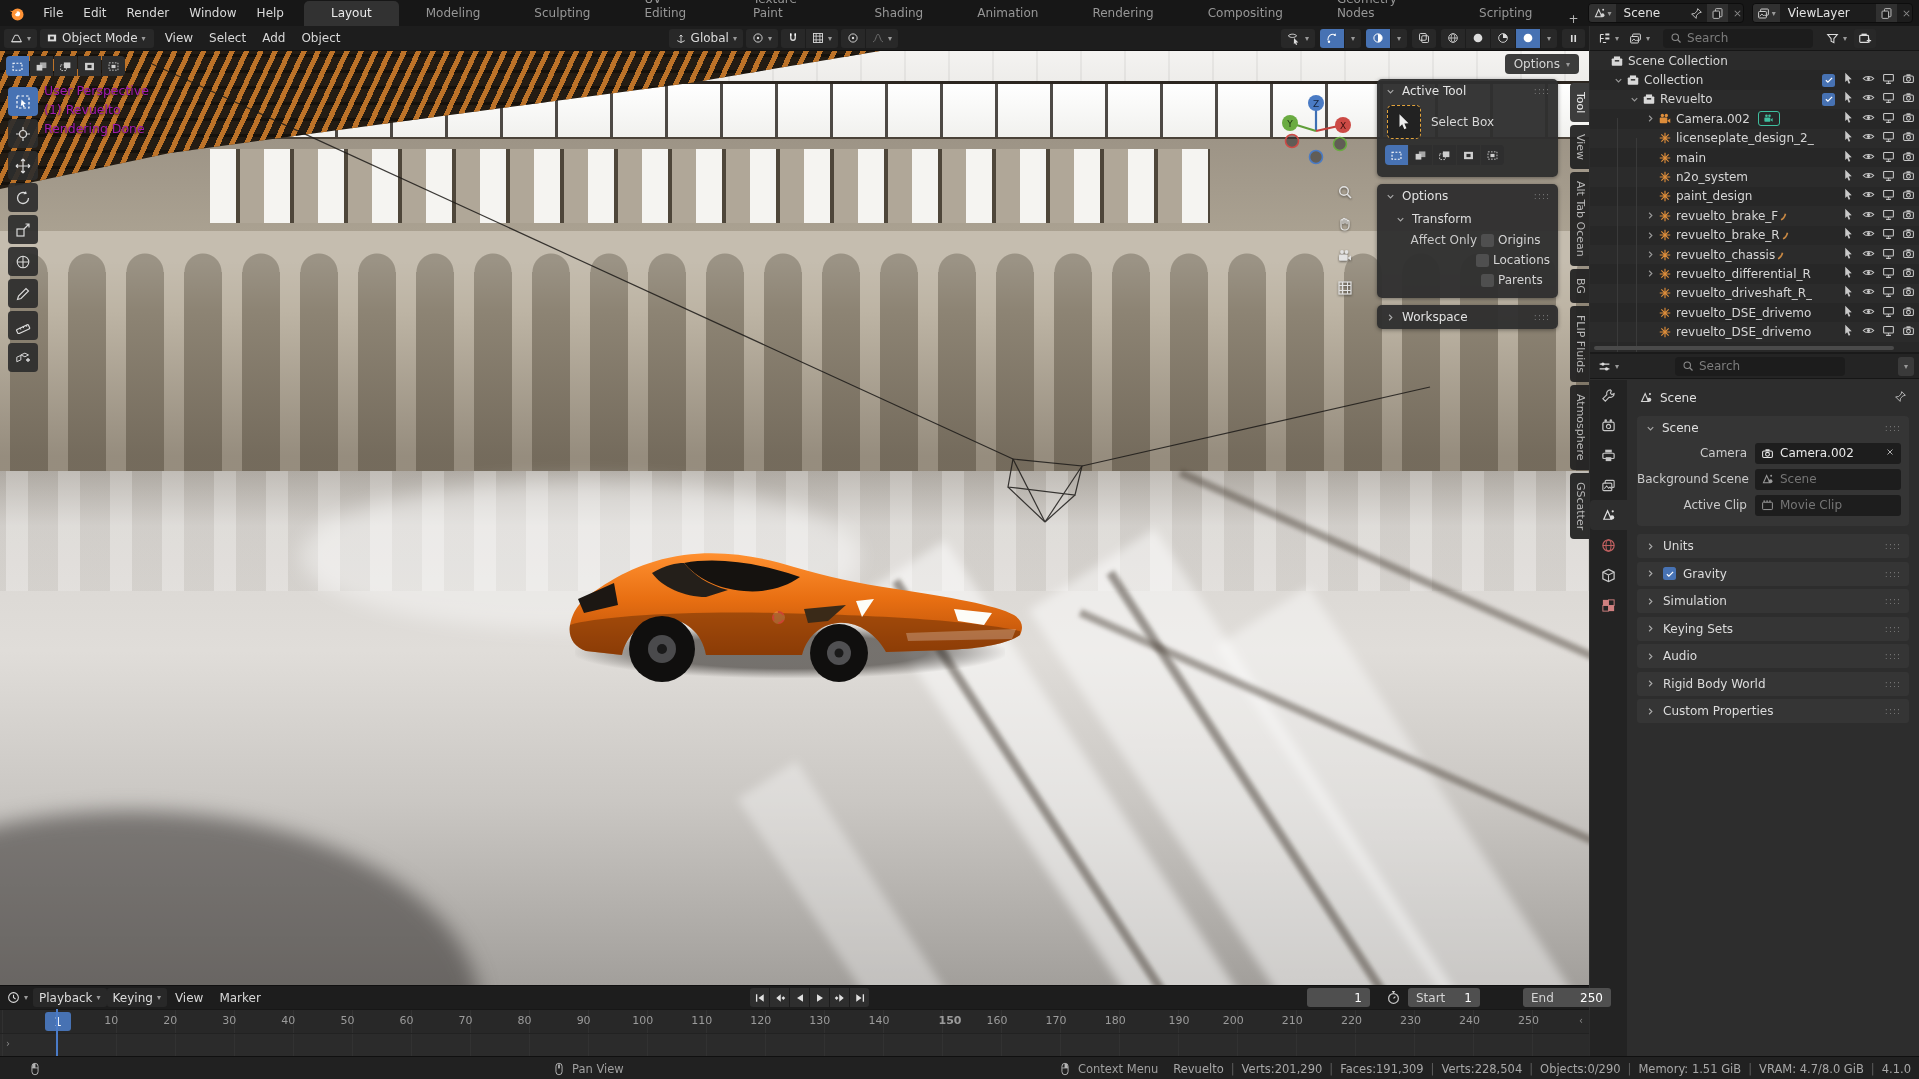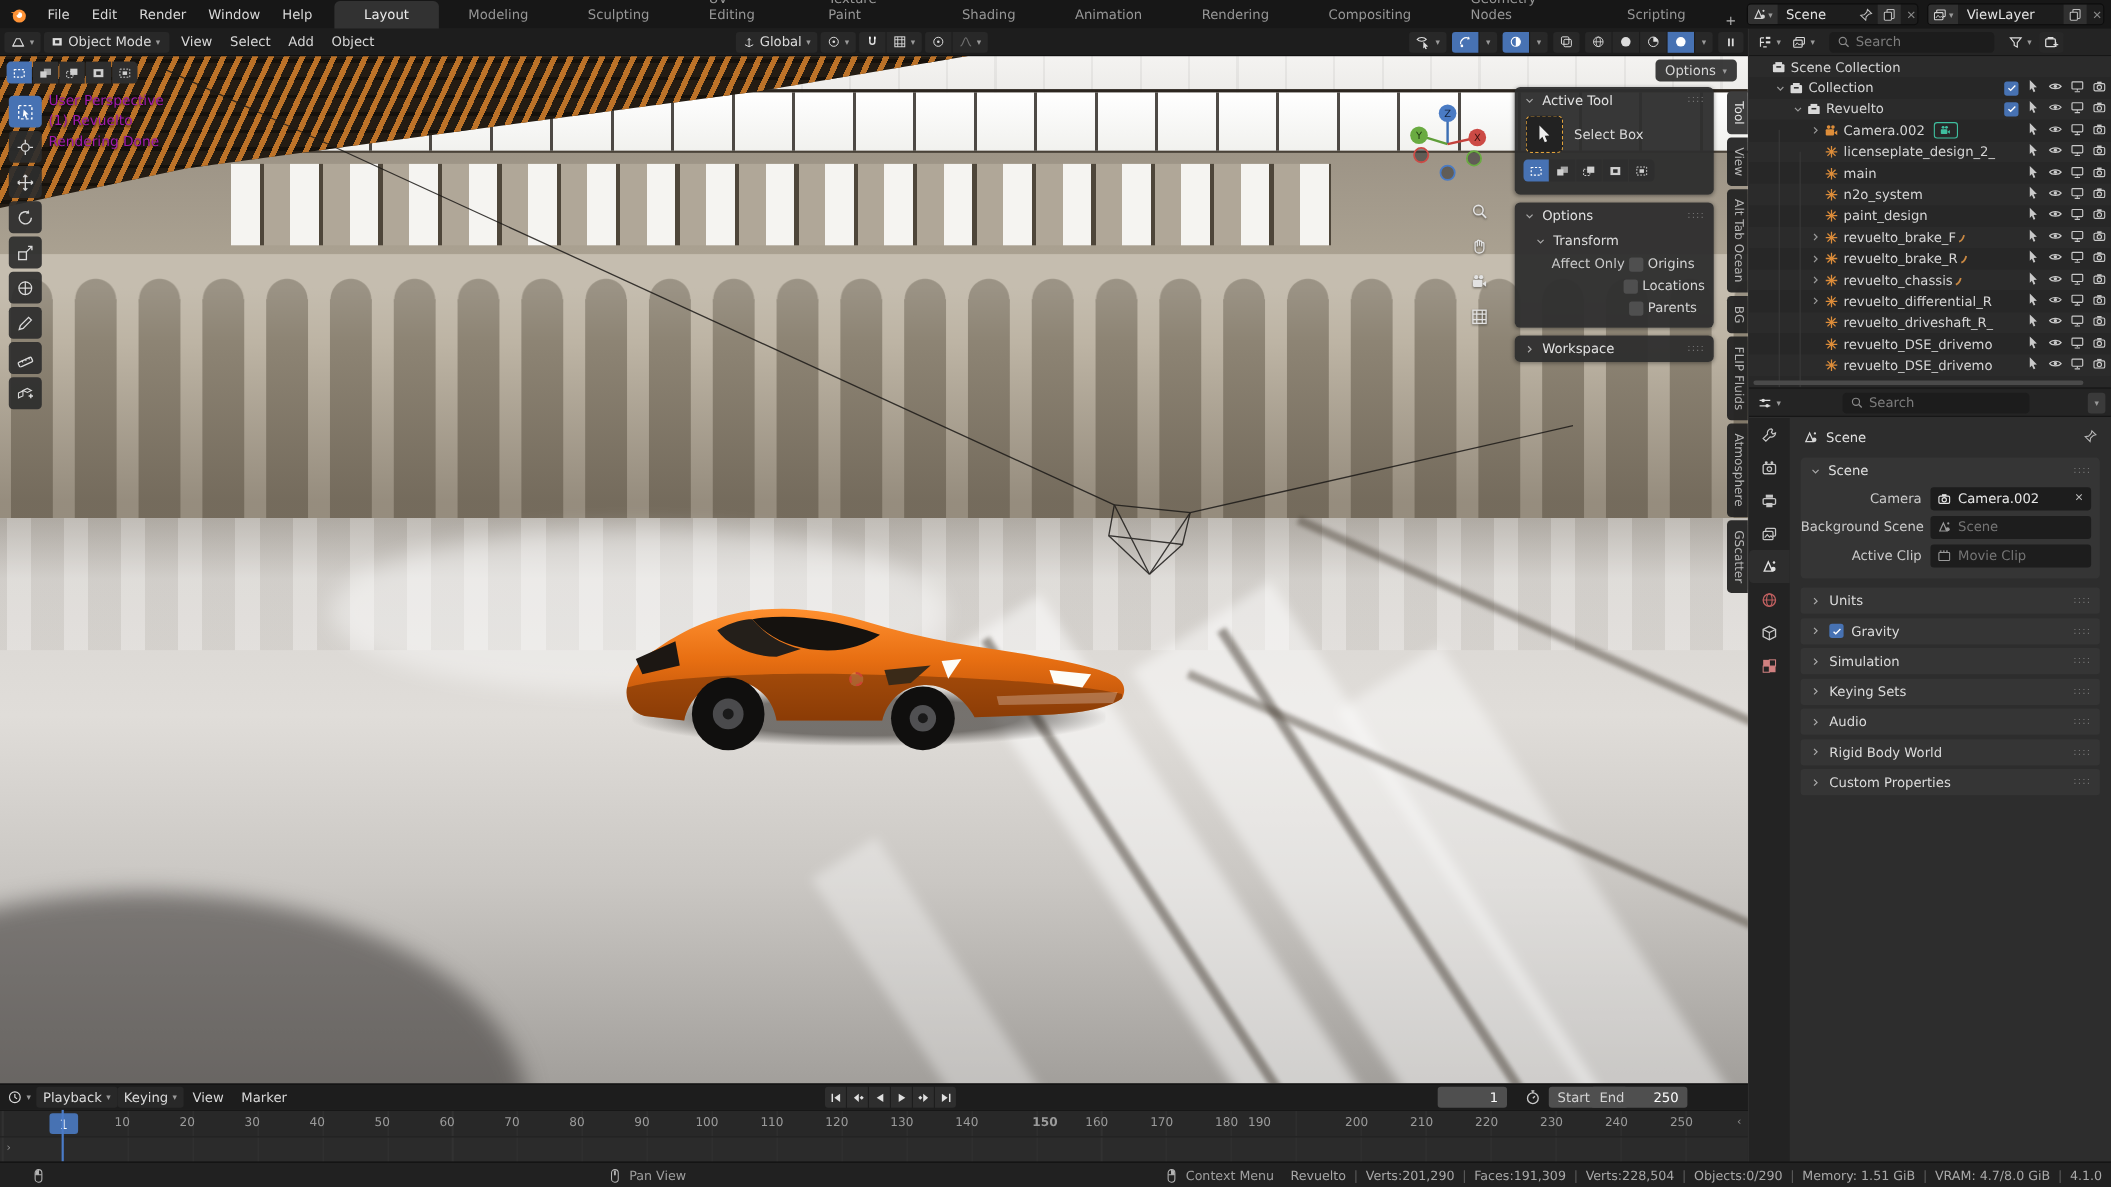--- a/index.html
+++ b/index.html
@@ -1560,21 +1560,21 @@
     <div class="field" style="left:1307px;width:63px;justify-content:flex-end">
       <span>1</span>
     </div>
     <span style="position:absolute;left:1386px;top:4px;color:#c9c9c9"><svg class="ic" style="width:15px;height:15px">
           <use href="#i-stopwatch"></use>
         </svg></span>
     <div class="field" style="left:1408px;width:72px">
       <span class="fl">Start</span>
         <span>1</span>
     </div>
-    <div class="field" style="left:1446px;width:88px">
+    <div class="field" style="left:1523px;width:88px">
       <span class="fl">End</span>
         <span>250</span>
     </div>
   </div>
   <div id="tl-ruler">
     <div id="cur-frame-pill">
         <span>1</span>
       </div>
     <span style="position:absolute;right:6px;top:5px;color:#8a8a8a;font-size:10px">‹</span>
   <span class="tick" style="left: 97.154px;">10</span>
@@ -1588,21 +1588,21 @@
       <span class="tick" style="left: 569.634px;">90</span>
       <span class="tick" style="left: 628.694px;">100</span>
       <span class="tick" style="left: 687.754px;">110</span>
       <span class="tick" style="left: 746.814px;">120</span>
       <span class="tick" style="left: 805.874px;">130</span>
       <span class="tick" style="left: 864.934px;">140</span>
       <span class="tick" style="left: 936px; font-weight: bold;">150</span>
       <span class="tick" style="left: 983.054px;">160</span>
       <span class="tick" style="left: 1042.11px;">170</span>
       <span class="tick" style="left: 1101.17px;">180</span>
-      <span class="tick" style="left: 1131px;">190</span>
+      <span class="tick" style="left: 1165px;">190</span>
       <span class="tick" style="left: 1219.29px;">200</span>
       <span class="tick" style="left: 1278.35px;">210</span>
       <span class="tick" style="left: 1337.41px;">220</span>
       <span class="tick" style="left: 1396.47px;">230</span>
       <span class="tick" style="left: 1455.53px;">240</span>
       <span class="tick" style="left: 1514.59px;">250</span>
     </div>
   <div id="tl-track">
     <span style="position:absolute;left:6px;top:4px;color:#8a8a8a;font-size:10px">›</span>
   </div>

